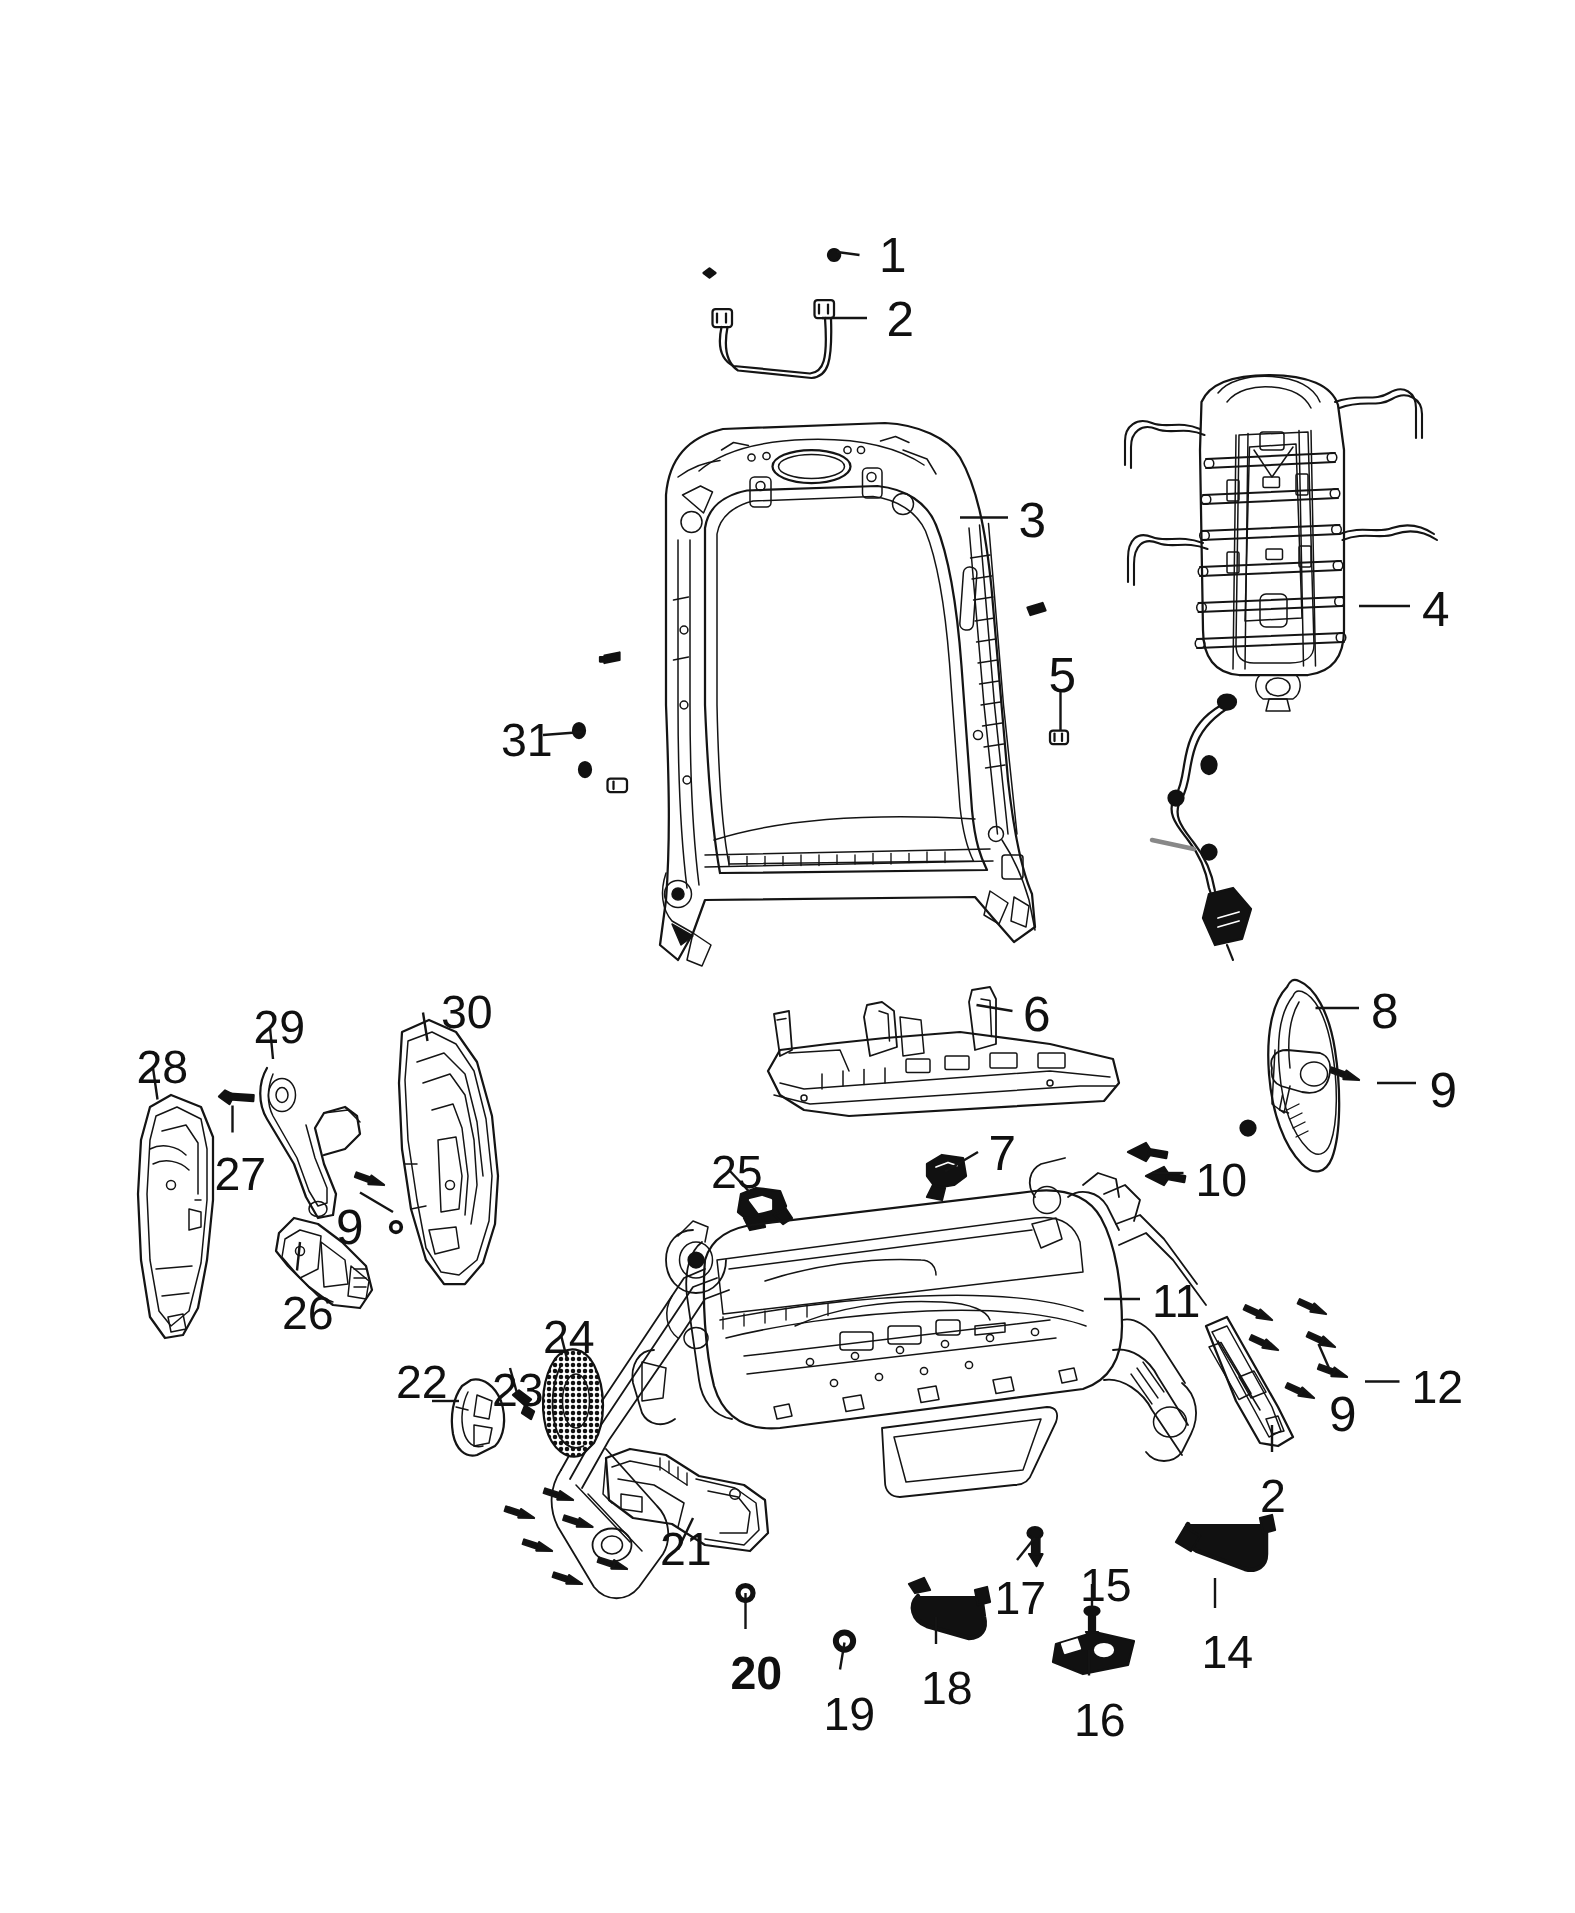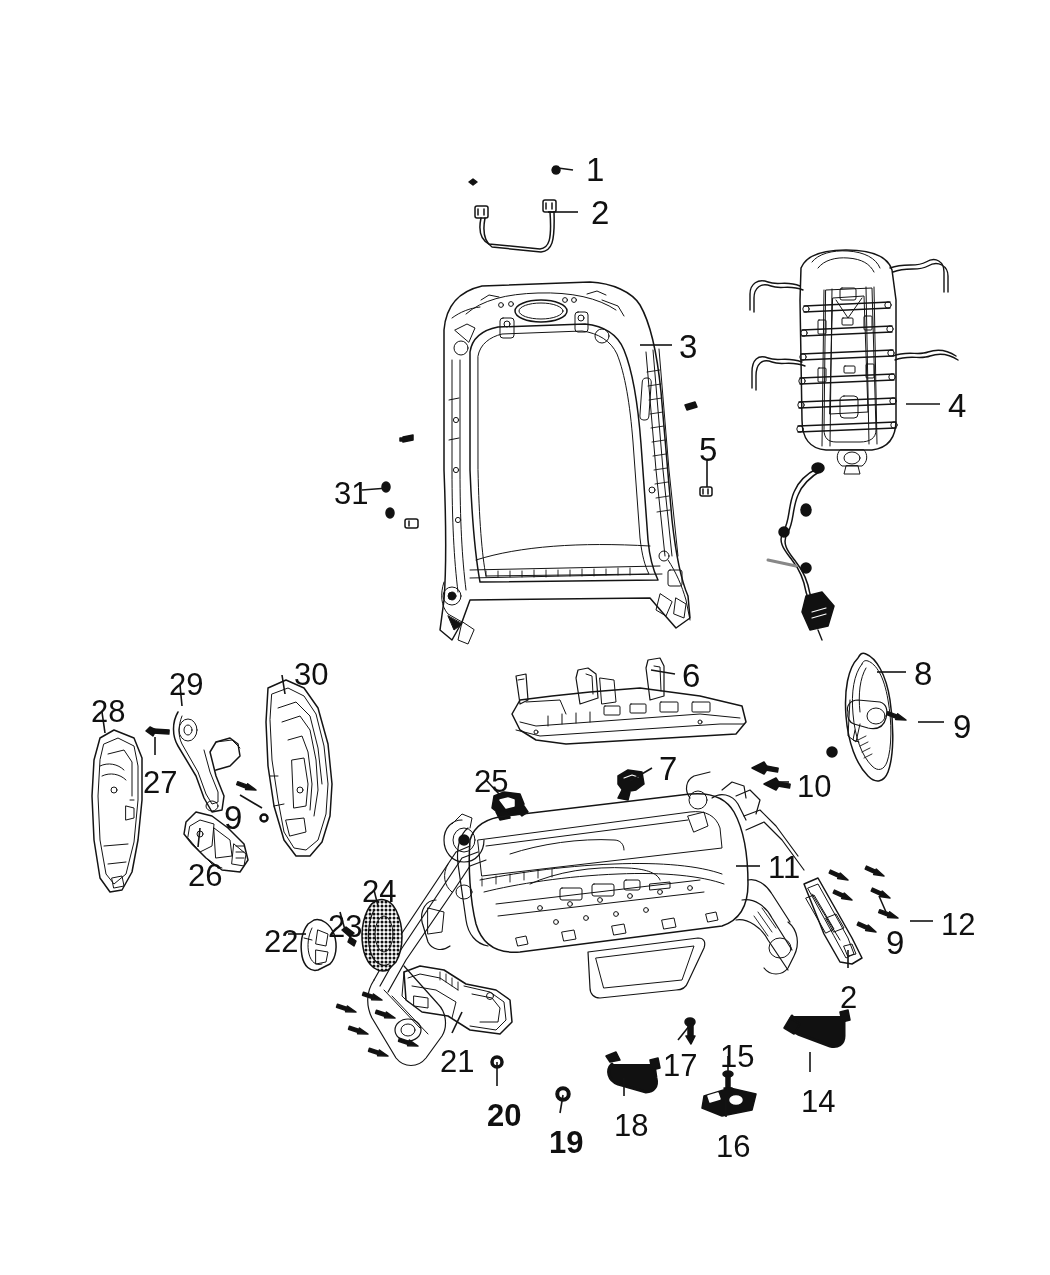--- a/index.html
+++ b/index.html
@@ -671,24 +671,24 @@
       <div class="callout" style="left: 886px; top: 926px;">9</div>
       <div class="callout small" style="left: 797px; top: 771px;">10</div>
       <div class="callout small" style="left: 768px; top: 852px;">11</div>
       <div class="callout small" style="left: 941px; top: 909px;">12</div>
       <div class="callout small" style="left: 840px; top: 982px;">2</div>
       <div class="callout small" style="left: 801px; top: 1086px;">14</div>
       <div class="callout small" style="left: 720px; top: 1041px;">15</div>
       <div class="callout small" style="left: 716px; top: 1131px;">16</div>
       <div class="callout small" style="left: 663px; top: 1050px;">17</div>
       <div class="callout small" style="left: 614px; top: 1110px;">18</div>
-      <div class="callout small" style="left: 549px; top: 1127px; font-weight: bold;">19</div>
+      <div class="callout small" style="left: 549px; top: 1127px;">19</div>
       <div class="callout small" style="left: 487px; top: 1100px; font-weight: bold;">20</div>
-      <div class="callout small" style="left: 440px; top: 1046px;">21</div>
-      <div class="callout small" style="left: 264px; top: 926px;">22</div>
+      <div class="callout small" style="left: 440px; top: 1017px;">21</div>
+      <div class="callout small" style="left: 264px; top: 906px;">22</div>
       <div class="callout small" style="left: 328px; top: 898px; margin-top: 13px;">23</div>
       <div class="callout small" style="left: 362px; top: 876px;">24</div>
       <div class="callout small" style="left: 474px; top: 766px;">25</div>
       <div class="callout small" style="left: 188px; top: 860px;">26</div>
       <div class="callout small" style="left: 143px; top: 767px;">27</div>
       <div class="callout small" style="left: 91px; top: 696px;">28</div>
       <div class="callout small" style="left: 169px; top: 669px;">29</div>
       <div class="callout small" style="left: 270px; top: 659px; margin-left: 24px;">30</div>
       <div class="callout small" style="left: 334px; top: 478px;">31</div>
     </div>

